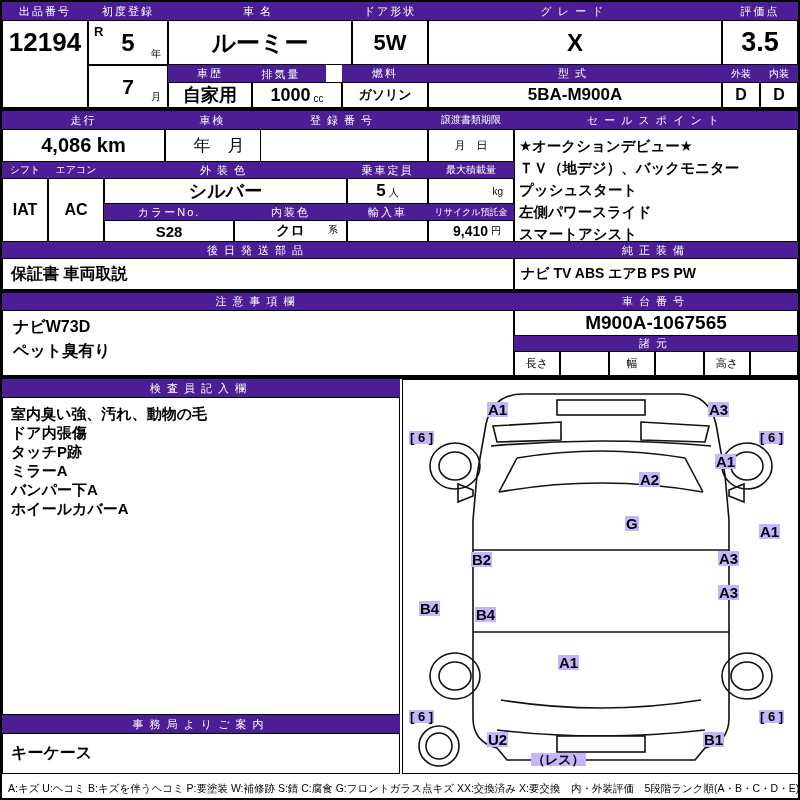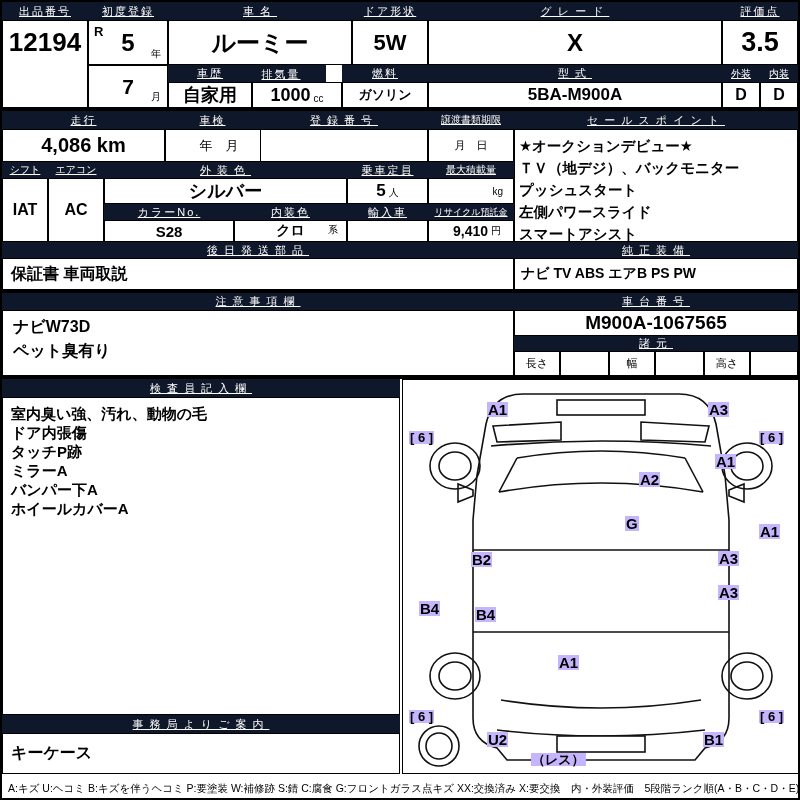--- a/index.html
+++ b/index.html
@@ -1,21 +1,21 @@
 <!DOCTYPE html>
 <html><head>
 <meta charset="utf-8">
 <style>
   * { margin:0; padding:0; box-sizing:border-box; }
   html,body { background:#e8e8e8; }
   body { font-family:"Liberation Sans","DejaVu Sans",sans-serif; }
   #sheet { position:relative; width:800px; height:800px; background:#fff; color:#000;
            border:2px solid #000; overflow:hidden; margin:0 auto; }
-  .hdr { position:absolute; background:#0f172a; color:#fff; display:flex; align-items:center;
-         justify-content:center; font-size:11px; letter-spacing:2px; line-height:1;text-decoration:underline; }
+  .hdr { position:absolute; background:#4c1d95; color:#fff; display:flex; align-items:center;
+         justify-content:center; font-size:11px; letter-spacing:2px; line-height:1; }
   .hdr.wide { letter-spacing:6px; }
   .hdr.tight { letter-spacing:0; font-size:10px; }
   .cell { position:absolute; border:1px solid #000; background:#fff; display:flex;
           align-items:center; justify-content:center; }
   .val { font-weight:bold; }
   .left { justify-content:flex-start; }
   .topalign { align-items:flex-start; }
   .prelines { white-space:pre-line; text-align:left; }
   .unit { font-size:10px; font-weight:normal; margin-left:3px; align-self:flex-end; padding-bottom:3px; }
   .divider { position:absolute; background:#000; }
@@ -76,21 +76,21 @@
 
   <div class="divider" style="left:0;top:106px;width:796px;height:3px"></div>
 
   <div class="hdr" style="left:0;top:109px;width:163px;height:18px">走行</div>
   <div class="hdr" style="left:163px;top:109px;width:95px;height:18px">車検</div>
   <div class="hdr wide" style="left:258px;top:109px;width:168px;height:18px">登録番号</div>
   <div class="hdr tight" style="left:426px;top:109px;width:86px;height:18px">譲渡書類期限</div>
   <div class="hdr wide" style="left:512px;top:109px;width:284px;height:18px">セールスポイント</div>
 
   <div class="cell val" style="left:0;top:127px;width:163px;height:33px;font-size:20px">4,086 km</div>
-  <div class="cell" style="left:163px;top:127px;width:108px;height:33px;font-size:13px">年　月</div>
+  <div class="cell" style="left:163px;top:127px;width:108px;height:33px;font-size:17px">年　月</div>
   <div class="cell" style="left:258px;top:127px;width:168px;height:33px"></div>
   <div class="cell" style="left:426px;top:127px;width:86px;height:33px;font-size:11px">月　日</div>
   <div class="cell val prelines topalign left" style="left:512px;top:127px;width:284px;height:113px;font-size:14.5px;line-height:22px;padding:5px 4px">★オークションデビュー★
 ＴＶ（地デジ）、バックモニター
 プッシュスタート
 左側パワースライド
 スマートアシスト</div>
 
   <div class="hdr tight" style="left:0;top:160px;width:46px;height:16px">シフト</div>
   <div class="hdr tight" style="left:46px;top:160px;width:56px;height:16px">エアコン</div>

